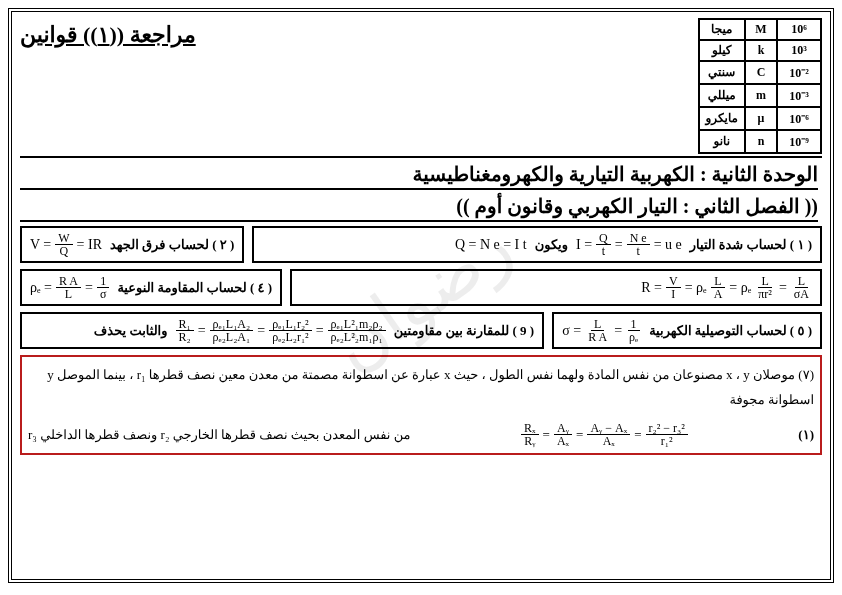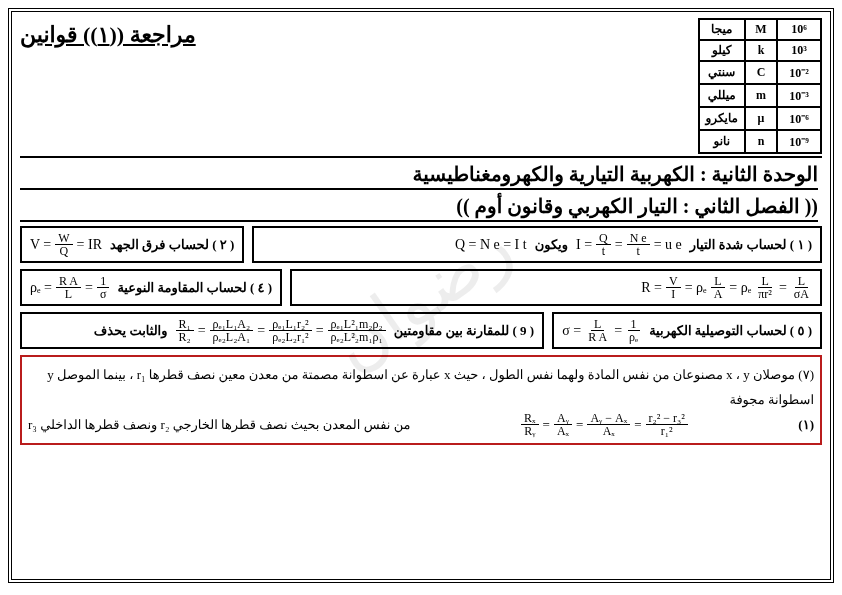--- a/index.html
+++ b/index.html
@@ -266,21 +266,21 @@
               <span class="num">ρₑ₁L²₁m₂ρ₂</span>
               <span class="den">ρₑ₂L²₂m₁ρ₁</span>
             </span>
         </span>
         <span class="label-ar">والثابت يحذف</span>
       </div>
     </div>
 
     <div class="problem-box">
       <div>(٧) موصلان x ، y مصنوعان من نفس المادة ولهما نفس الطول ، حيث x عبارة عن اسطوانة مصمتة من معدن معين نصف قطرها r₁ ، بينما الموصل y اسطوانة مجوفة</div>
-      <div style="display:flex; flex-direction:row-reverse; align-items:center; justify-content:space-between; gap:10px;">
+      <div style="display:flex; flex-direction:row-reverse; align-items:center; justify-content:space-between; gap:10px;margin-top:10px;">
         <span>من نفس المعدن بحيث نصف قطرها الخارجي r₂ ونصف قطرها الداخلي r₃</span>
         <span class="formula">
           <span class="frac">
               <span class="num">Rₓ</span>
               <span class="den">Rᵧ</span>
             </span>
           <span>=</span>
           <span class="frac">
               <span class="num">Aᵧ</span>
               <span class="den">Aₓ</span>

